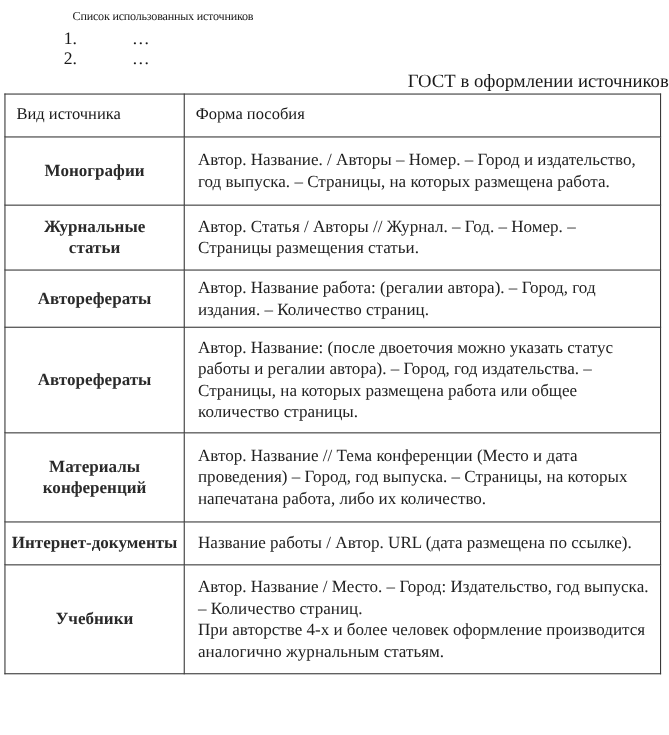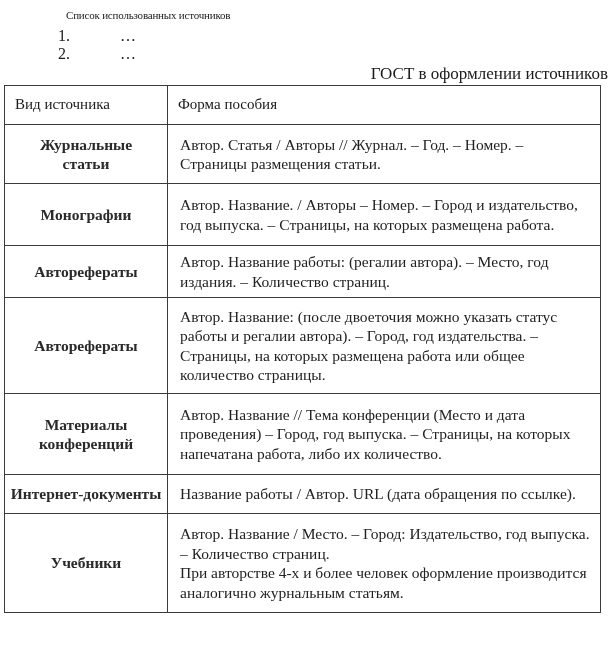--- a/index.html
+++ b/index.html
@@ -53,43 +53,43 @@
       <col class="c1">
       <col>
     </colgroup>
   <thead>
     <tr>
       <th>Вид источника</th>
       <th>Форма пособия</th>
     </tr>
   </thead>
   <tbody>
+    <tr style="height:62px;">
+      <td class="kind">Монографии</td>
+      <td class="desc">Автор. Название. / Авторы – Номер. – Город и издательство, год выпуска. – Страницы, на которых размещена работа.</td>
+    </tr>
     <tr style="height:59px;">
       <td class="kind" style="padding:0 28px;">Журнальные статьи</td>
       <td class="desc">Автор. Статья / Авторы // Журнал. – Год. – Номер. – Страницы размещения статьи.</td>
     </tr>
-    <tr style="height:62px;">
-      <td class="kind">Монографии</td>
-      <td class="desc">Автор. Название. / Авторы – Номер. – Город и издательство, год выпуска. – Страницы, на которых размещена работа.</td>
-    </tr>
     <tr style="height:52px;">
       <td class="kind">Авторефераты</td>
-      <td class="desc">Автор. Название работы: (регалии автора). – Место, год издания. – Количество страниц.</td>
+      <td class="desc">Автор. Название работа: (регалии автора). – Город, год издания. – Количество страниц.</td>
     </tr>
     <tr style="height:96px;">
       <td class="kind">Авторефераты</td>
       <td class="desc">Автор. Название: (после двоеточия можно указать статус работы и регалии автора). – Город, год издательства. – Страницы, на которых размещена работа или общее количество страницы.</td>
     </tr>
     <tr style="height:81px;">
       <td class="kind" style="padding:0 24px;">Материалы конференций</td>
       <td class="desc">Автор. Название // Тема конференции (Место и дата проведения) – Город, год выпуска. – Страницы, на которых напечатана работа, либо их количество.</td>
     </tr>
     <tr style="height:39px;">
       <td class="kind" style="padding:0 2px;">Интернет-документы</td>
-      <td class="desc">Название работы / Автор. URL (дата обращения по ссылке).</td>
+      <td class="desc">Название работы / Автор. URL (дата размещена по ссылке).</td>
     </tr>
     <tr style="height:99px;">
       <td class="kind">Учебники</td>
       <td class="desc">
         <div>Автор. Название / Место. – Город: Издательство, год выпуска. – Количество страниц.</div>
         <div>При авторстве 4-х и более человек оформление производится аналогично журнальным статьям.</div>
       </td>
     </tr>
   </tbody>
 </table>

